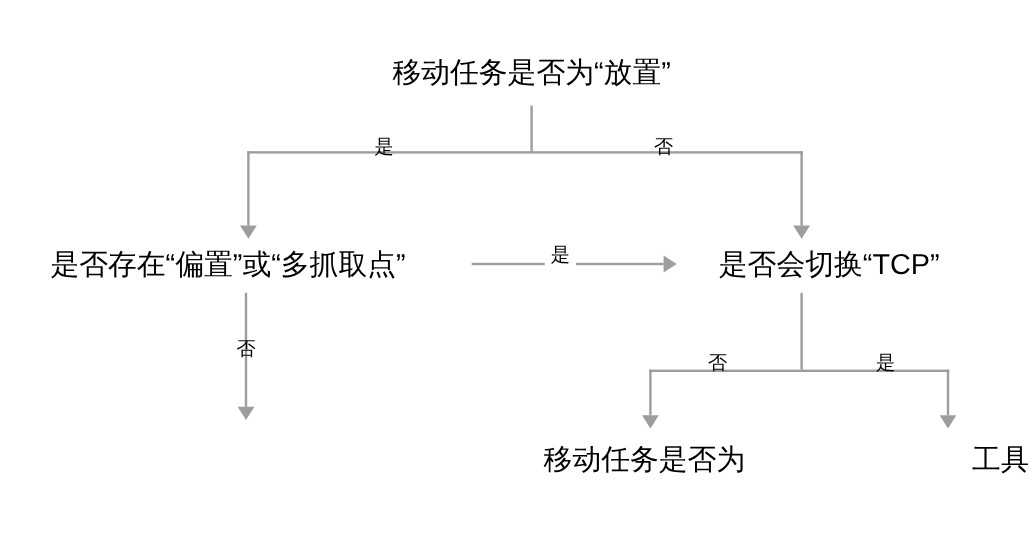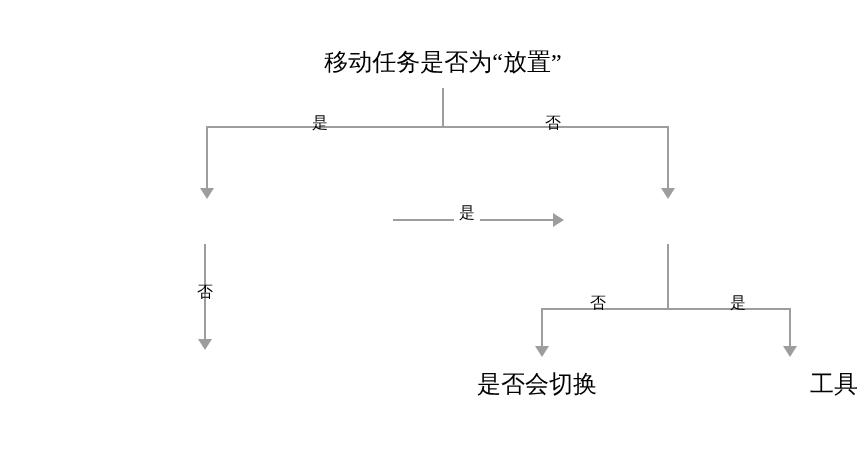--- a/index.html
+++ b/index.html
@@ -7,21 +7,21 @@
     --text: #000000;
     --bg: #ffffff;
   }
   * { margin: 0; padding: 0; box-sizing: border-box; }
   html, body { background: var(--bg); }
   .canvas {
     position: relative;
     width: 857px;
     height: 451px;
     background: var(--bg);
-    font-family: Liberation Serif, serif;
+    font-family: Liberation Sans, sans-serif;
     color: var(--text);
     overflow: hidden;
   }
   .line {
     position: absolute;
     background: var(--line);
   }
   .node {
     position: absolute;
     transform: translate(-50%, -50%);
@@ -105,21 +105,23 @@
   <div class="line v-leafright"></div>
 
   <div class="arrow-down  ah-left1"></div>
   <div class="arrow-down  ah-right1"></div>
   <div class="arrow-right ah-mid"></div>
   <div class="arrow-down  ah-left2"></div>
   <div class="arrow-down  ah-leafmid"></div>
   <div class="arrow-down  ah-leafright"></div>
 
   <div class="node pos-root">移动任务是否为“放置”</div>
-  <div class="node pos-tooljoint">是否会切换</div>
+  <div class="node pos-offsetq">是否存在“偏置”或“多抓取点”</div>
+  <div class="node pos-tcpq">是否会切换“TCP”</div>
+  <div class="node pos-tooljoint">移动任务是否为</div>
   <div class="node pos-tool">工具</div>
 
   <div class="edge-label pos-root-yes">是</div>
   <div class="edge-label pos-root-no">否</div>
   <div class="edge-label on-white pos-mid-yes">是</div>
   <div class="edge-label pos-left-no">否</div>
   <div class="edge-label pos-tcp-no">否</div>
   <div class="edge-label pos-tcp-yes">是</div>
 
 </div>

